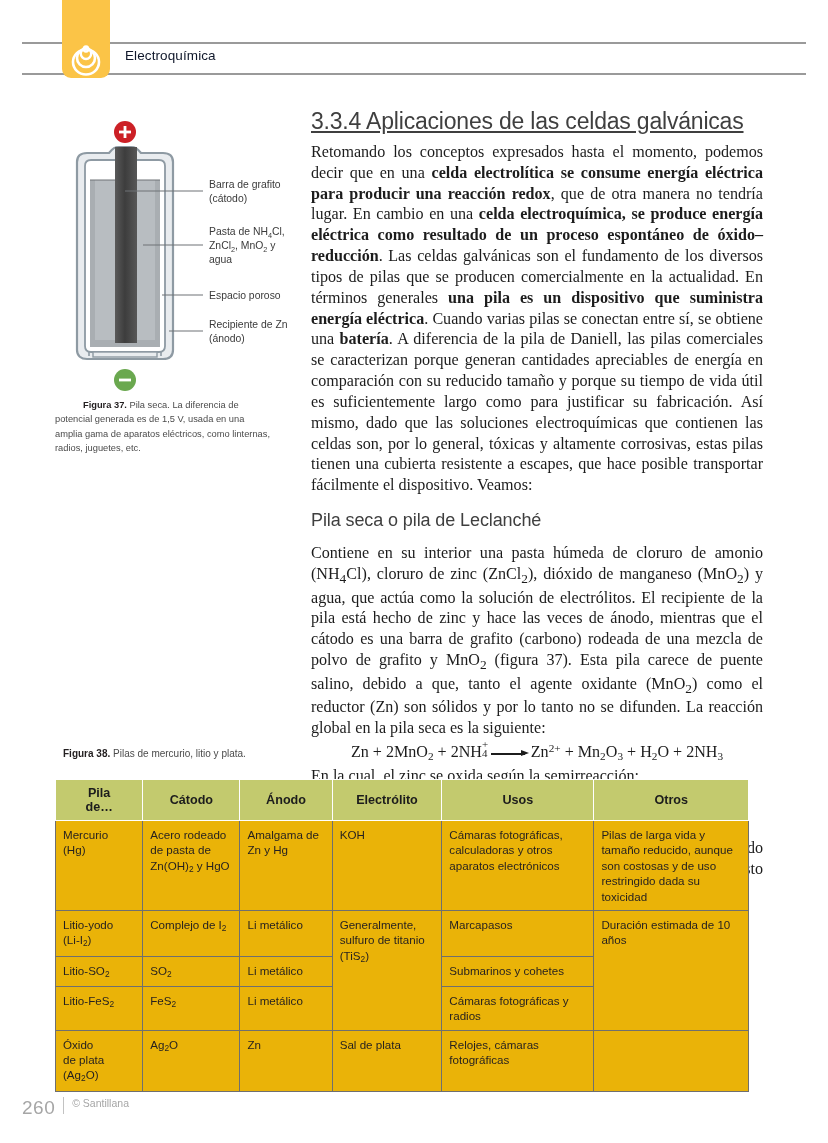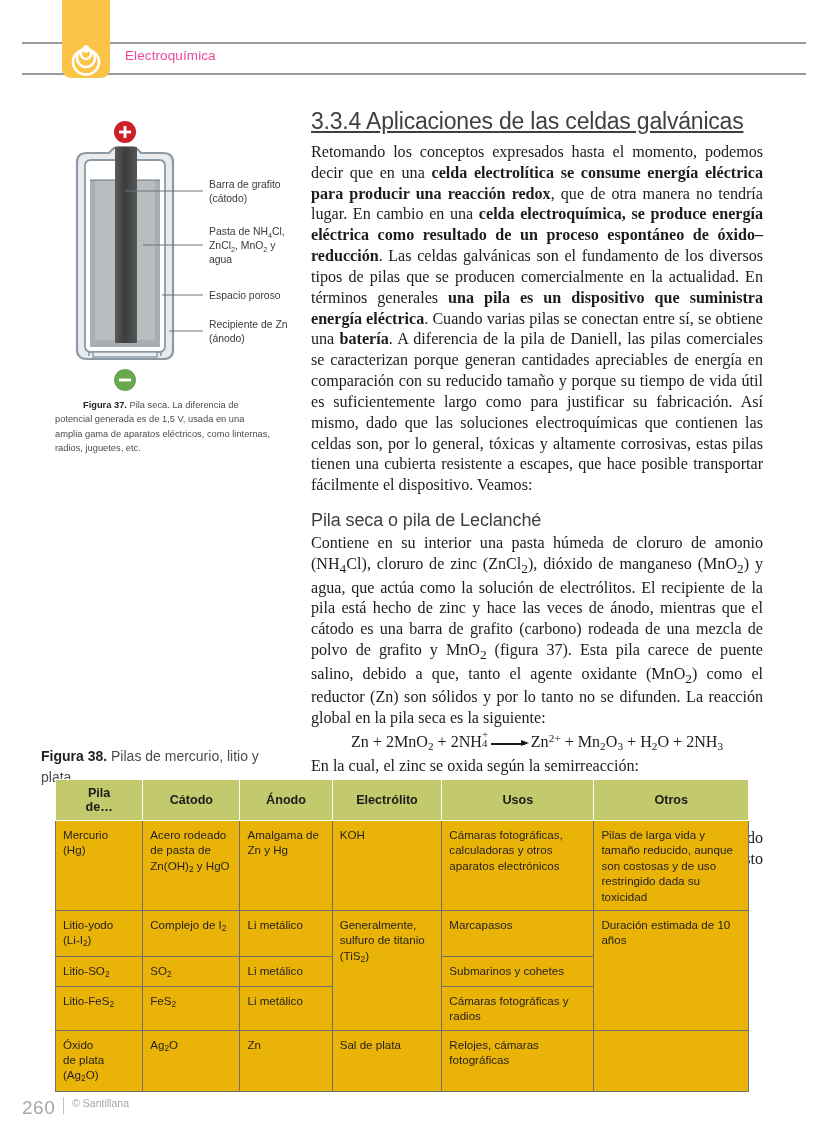--- a/index.html
+++ b/index.html
@@ -47,21 +47,21 @@
     left: 66px;
     top: 38px;
     width: 40px;
     height: 38px;
   }
   .header-title {
     position: absolute;
     left: 125px;
     top: 48px;
     font-size: 13.5px;
-    color: #ec4899;
+    color: #0f172a;
     letter-spacing: .1px;
   }
 
   
   .fig37 {
     position: absolute;
     left: 57px;
     top: 118px;
     width: 245px;
     height: 275px;
@@ -74,24 +74,24 @@
     top: 398px;
     width: 215px;
     font-size: 9.3px;
     line-height: 1.55;
     color: #4b4b4b;
   }
   .fig37-caption b { color: #231f20; padding-left: 28px; }
 
   .fig38-caption {
     position: absolute;
-    left: 41px;
+    left: 63px;
     top: 746px;
     width: 250px;
-    font-size: 14px;
+    font-size: 10px;
     line-height: 1.5;
     color: #4b4b4b;
   }
   .fig38-caption b { color: #231f20; }
 
   
   .article {
     position: absolute;
     left: 311px;
     top: 108px;
@@ -105,21 +105,21 @@
     color: #3f3f3f;
     margin: 0 0 7px 0;
     letter-spacing: -.2px;
     text-decoration: underline;
   }
   .h-sub {
     font-family: "Liberation Sans", sans-serif;
     font-size: 18px;
     font-weight: 400;
     color: #3f3f3f;
-    margin: 14px 0 2px 0;
+    margin: 14px 0 12px 0;
     letter-spacing: -.1px;
   }
   p.body {
     margin: 0;
     font-size: 16.1px;
     line-height: 1.295;
     text-align: justify;
     text-justify: inter-word;
     color: #1c1c1c;
     hyphens: manual;

